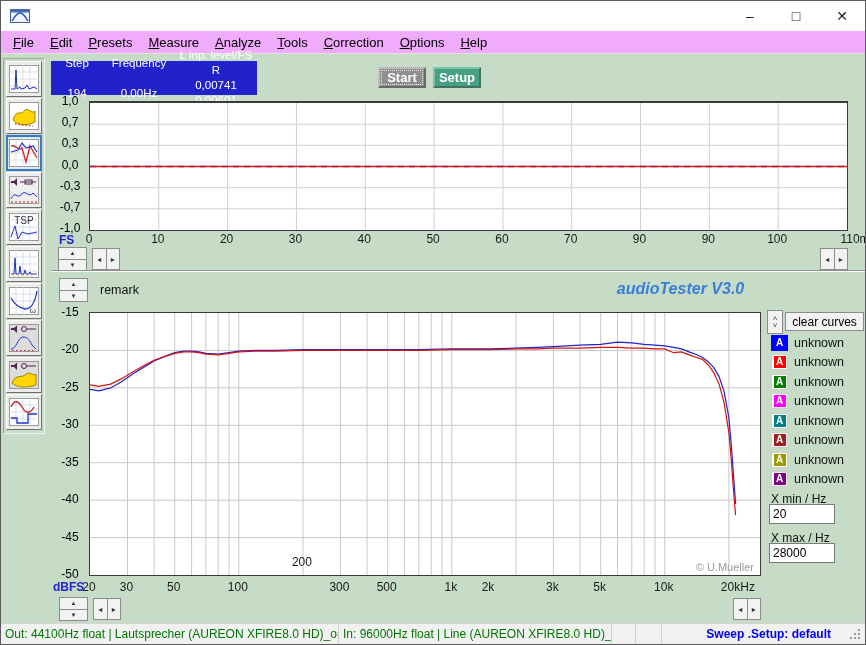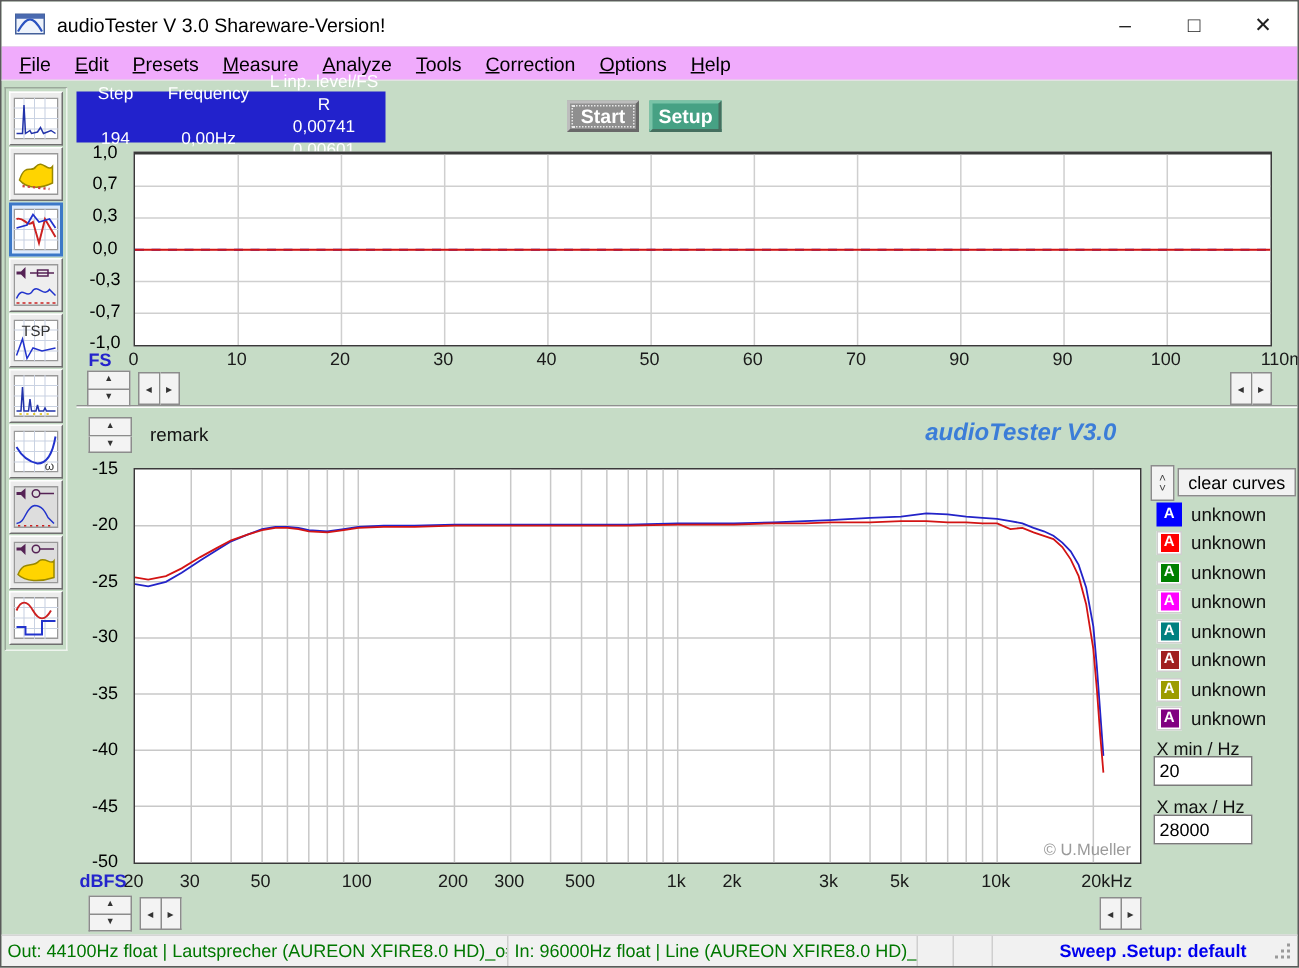--- a/index.html
+++ b/index.html
@@ -99,21 +99,20 @@
 <div id="app">
 
   <div class="titlebar">
     <span class="app-icon">
       <svg width="20" height="16" viewBox="0 0 20 16">
         <rect x="0.5" y="1.5" width="19" height="13" fill="#eef3fb" stroke="#44609a"></rect>
         <rect x="0.5" y="1.5" width="19" height="3" fill="#4a6ab0"></rect>
         <path d="M2 13 C6 6 8 5 10 5 C12 5 14 6 18 13" stroke="#2a52c0" fill="none" stroke-width="1.4"></path>
       </svg>
     </span>
-    <span class="title">audioTester  V 3.0 Shareware-Version!</span>
     <div class="winctl">
       <span>–</span>
       <span>□</span>
       <span>✕</span>
     </div>
   </div>
 
   <div class="menubar" id="menubar">
       <span class="mitem"><u>F</u>ile</span>
       <span class="mitem"><u>E</u>dit</span>
@@ -339,21 +338,21 @@
       <span class="ticklabel ylab" style="left: 54px; top: 453.714px;">-35</span>
       <span class="ticklabel ylab" style="left: 54px; top: 491.143px;">-40</span>
       <span class="ticklabel ylab" style="left: 54px; top: 528.571px;">-45</span>
       <span class="ticklabel ylab" style="left: 54px; top: 566px;">-50</span>
     </div>
   <div id="bot-xaxis">
       <span class="ticklabel xlab" style="left: 88px; top: 579px;">20</span>
       <span class="ticklabel xlab" style="left: 125.5px; top: 579px;">30</span>
       <span class="ticklabel xlab" style="left: 172.745px; top: 579px;">50</span>
       <span class="ticklabel xlab" style="left: 236.853px; top: 579px;">100</span>
-      <span class="ticklabel xlab" style="left: 300.96px; top: 579px; text-align: right;">200</span>
+      <span class="ticklabel xlab" style="left: 300.96px; top: 554px; text-align: right;">200</span>
       <span class="ticklabel xlab" style="left: 338.461px; top: 579px;">300</span>
       <span class="ticklabel xlab" style="left: 385.706px; top: 579px;">500</span>
       <span class="ticklabel xlab" style="left: 449.813px; top: 579px;">1k</span>
       <span class="ticklabel xlab" style="left: 487px; top: 579px;">2k</span>
       <span class="ticklabel xlab" style="left: 551.421px; top: 579px;">3k</span>
       <span class="ticklabel xlab" style="left: 598.666px; top: 579px;">5k</span>
       <span class="ticklabel xlab" style="left: 662.773px; top: 579px;">10k</span>
       <span class="ticklabel xlab" style="left: 736.881px; top: 579px;">20kHz</span>
     </div>
   <span class="unitlab" style="left:52px;top:579px;">dBFS</span>

